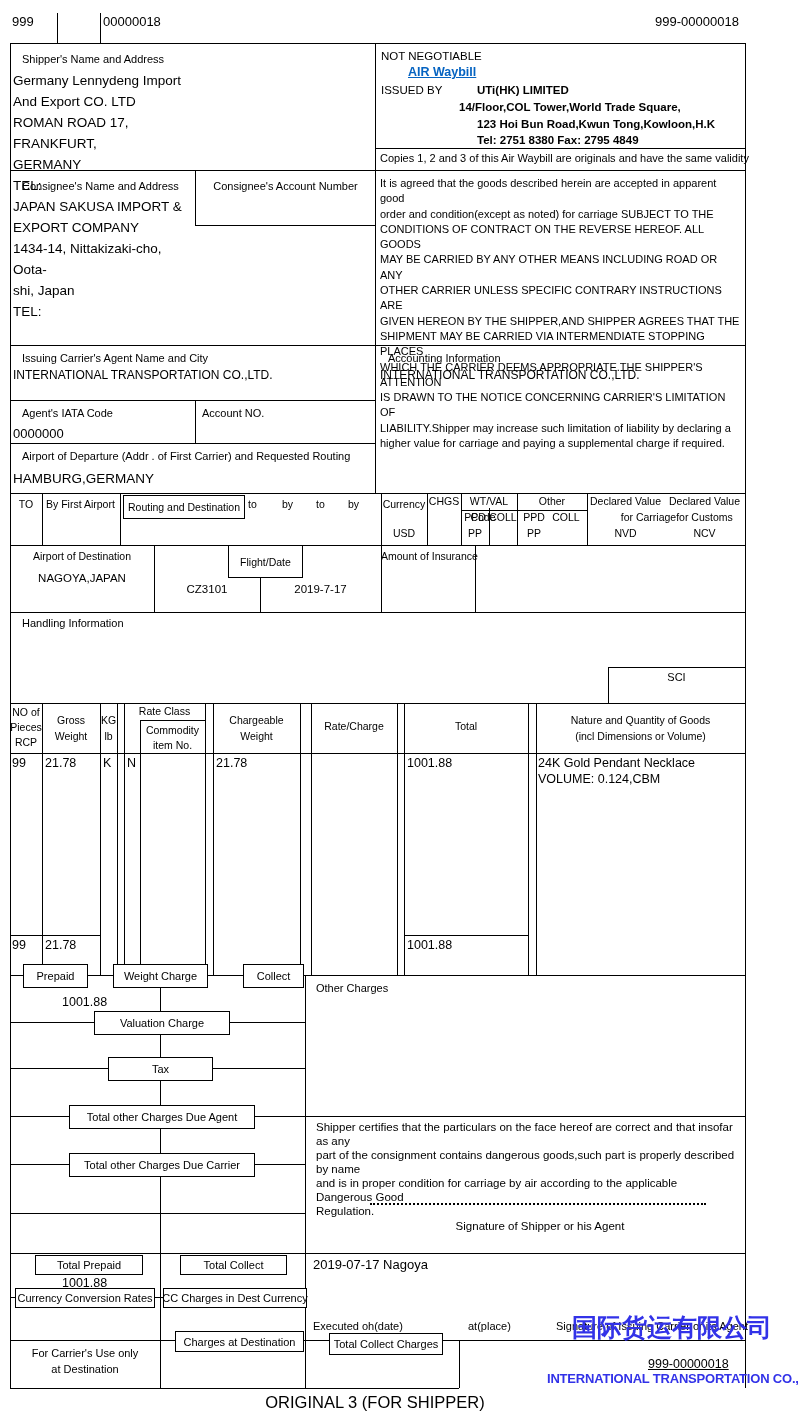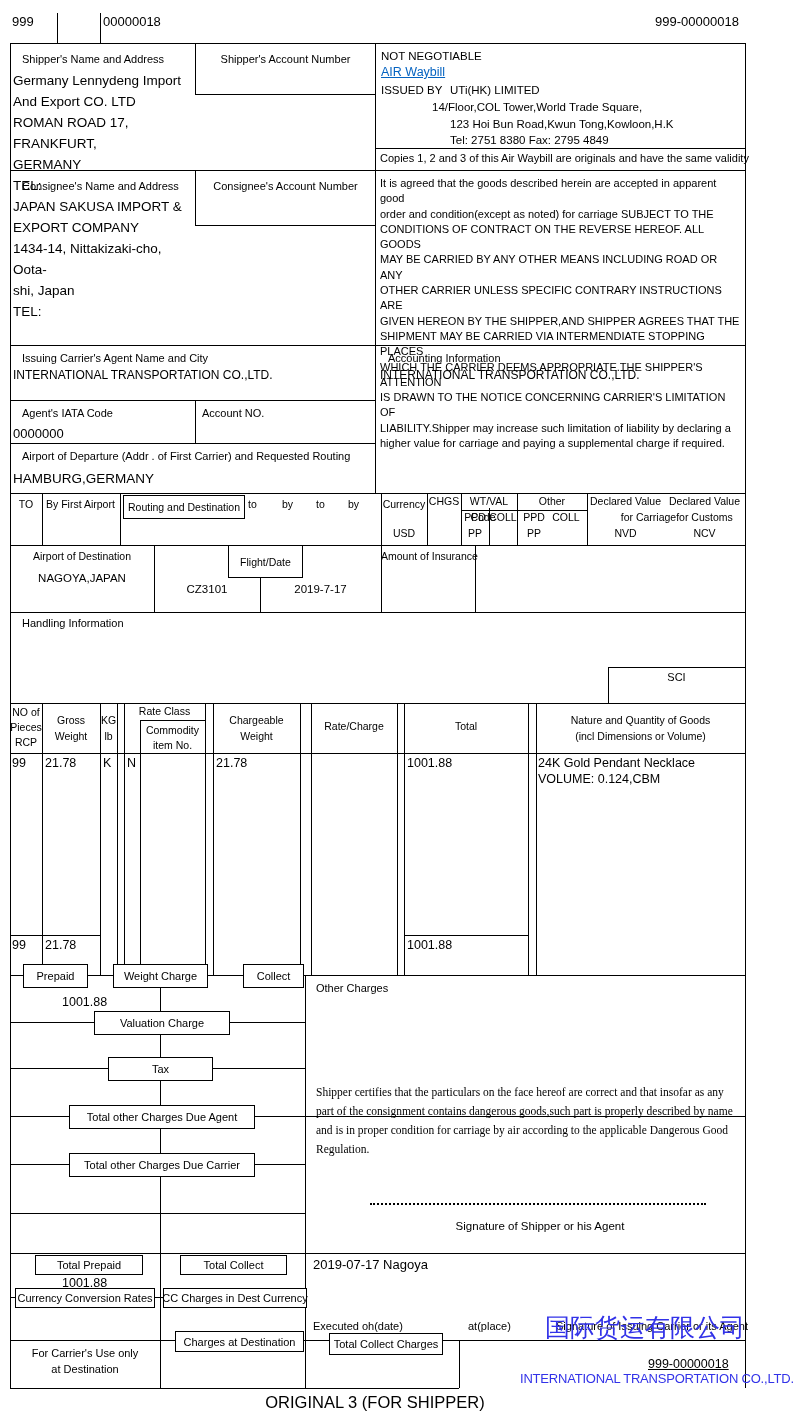--- a/index.html
+++ b/index.html
@@ -1,21 +1,21 @@
 <!DOCTYPE html>
 <html><head>
 <meta charset="utf-8">
 <style>
   html,body{margin:0;padding:0;background:#fff;}
   #doc{position:relative;width:799px;height:1416px;background:#fff;overflow:hidden;
        font-family:"Liberation Sans",sans-serif;color:#000;}
   .t{position:absolute;z-index:2;white-space:pre;line-height:1.25;}
   .ml{white-space:pre-line;}
   .ctr{text-align:center;}
-  .b{font-weight:normal;}
+  .b{font-weight:bold;margin-left:27px;}
   .f10{font-size:10.5px;}
   .f11{font-size:11px;}
   .f115{font-size:11.5px;}
   .f12{font-size:12px;}
   .f125{font-size:12.5px;}
   .f13{font-size:13px;}
   .addr{font-size:13.5px;line-height:21px;}
   .bx{position:absolute;z-index:3;border:1px solid #000;background:#fff;display:flex;
       align-items:center;justify-content:center;white-space:pre;text-align:center;}
   .bxt{align-items:flex-start;padding-top:9px;box-sizing:border-box;}
@@ -31,21 +31,20 @@
   <div class="t f13" style="left:12px;top:14px;">999</div>
   <div class="t f13" style="left:103px;top:14px;">00000018</div>
   <div class="t f13" style="left:655px;top:14px;">999-00000018</div>
 
   <div class="t f11" style="left:22px;top:53px;">Shipper's Name and Address</div>
   <div class="t addr ml" style="left:13px;top:70px;width:185px;">Germany Lennydeng Import
 And Export CO. LTD
 ROMAN ROAD 17, FRANKFURT,
 GERMANY
 TEL:</div>
-  <div class="bx bxt f11" style="left:195px;top:43px;width:181px;height:52px;">Shipper's Account Number</div>
 
   <div class="t f115" style="left:381px;top:49px;">NOT NEGOTIABLE</div>
   <div class="t f125 b" style="left:381px;top:65px;color:#0563c1;text-decoration:underline;">AIR Waybill</div>
   <div class="t f115" style="left:381px;top:83px;">ISSUED BY</div>
   <div class="t f115 b" style="left:450px;top:83px;">UTi(HK) LIMITED</div>
   <div class="t f115 b" style="left:432px;top:100px;">14/Floor,COL Tower,World Trade Square,</div>
   <div class="t f115 b" style="left:450px;top:117px;">123 Hoi Bun Road,Kwun Tong,Kowloon,H.K</div>
   <div class="t f115 b" style="left:450px;top:133px;">Tel: 2751 8380 Fax: 2795 4849</div>
   <div class="t f11" style="left:380px;top:152px;">Copies 1, 2 and 3 of this Air Waybill are originals and have the same validity</div>
 
@@ -150,21 +149,21 @@
   <div class="bx f11" style="left:15px;top:964px;width:63px;height:22px;margin-left:8px;">Prepaid</div>
   <div class="bx f11" style="left:113px;top:964px;width:93px;height:22px;">Weight Charge</div>
   <div class="bx f11" style="left:243px;top:964px;width:59px;height:22px;">Collect</div>
   <div class="t f125" style="left:62px;top:995px;">1001.88</div>
   <div class="bx f11" style="left:94px;top:1011px;width:134px;height:22px;">Valuation Charge</div>
   <div class="bx f11" style="left:108px;top:1057px;width:103px;height:22px;">Tax</div>
   <div class="bx f11" style="left:69px;top:1105px;width:184px;height:22px;">Total other Charges Due Agent</div>
   <div class="bx f11" style="left:69px;top:1153px;width:184px;height:22px;">Total other Charges Due Carrier</div>
   <div class="t f11" style="left:316px;top:982px;">Other Charges</div>
 
-  <div class="t f115 ml" style="left:316px;top:1083px;width:420px;line-height:19px;font-family:Liberation Serif, serif;">Shipper certifies that the particulars on the face hereof are correct and that insofar as any
+  <div class="t f115 ml" style="left:316px;top:1120px;width:420px;line-height:14px;">Shipper certifies that the particulars on the face hereof are correct and that insofar as any
 part of the consignment contains dangerous goods,such part is properly described by name
 and is in proper condition for carriage by air according to the applicable Dangerous Good
 Regulation.</div>
   <div class="dot" style="left:370px;top:1189px;width:336px;height:14px;"></div>
   <div class="t f115 ctr" style="left:380px;width:320px;top:1219px;">Signature of Shipper or his Agent</div>
 
   <div class="bx f11" style="left:35px;top:1255px;width:106px;height:18px;">Total Prepaid</div>
   <div class="t f125" style="left:62px;top:1276px;">1001.88</div>
   <div class="bx f11" style="left:180px;top:1255px;width:105px;height:18px;">Total Collect</div>
   <div class="t f13" style="left:313px;top:1257px;">2019-07-17 Nagoya</div>

